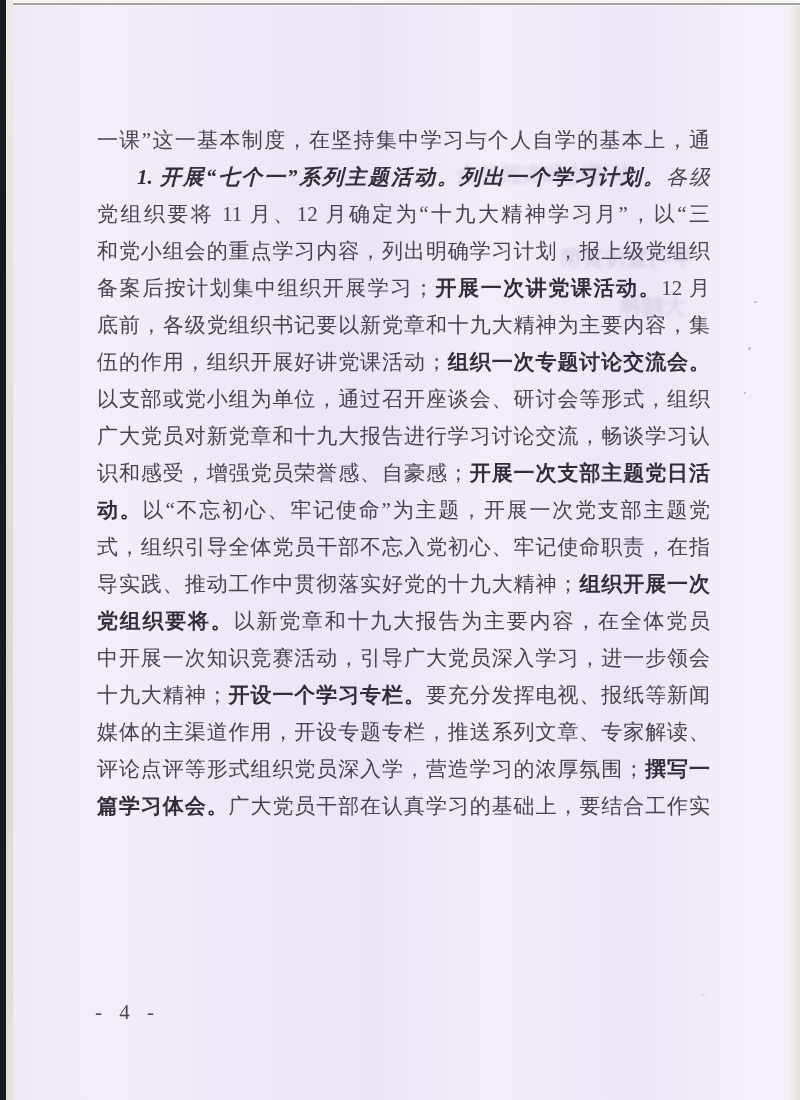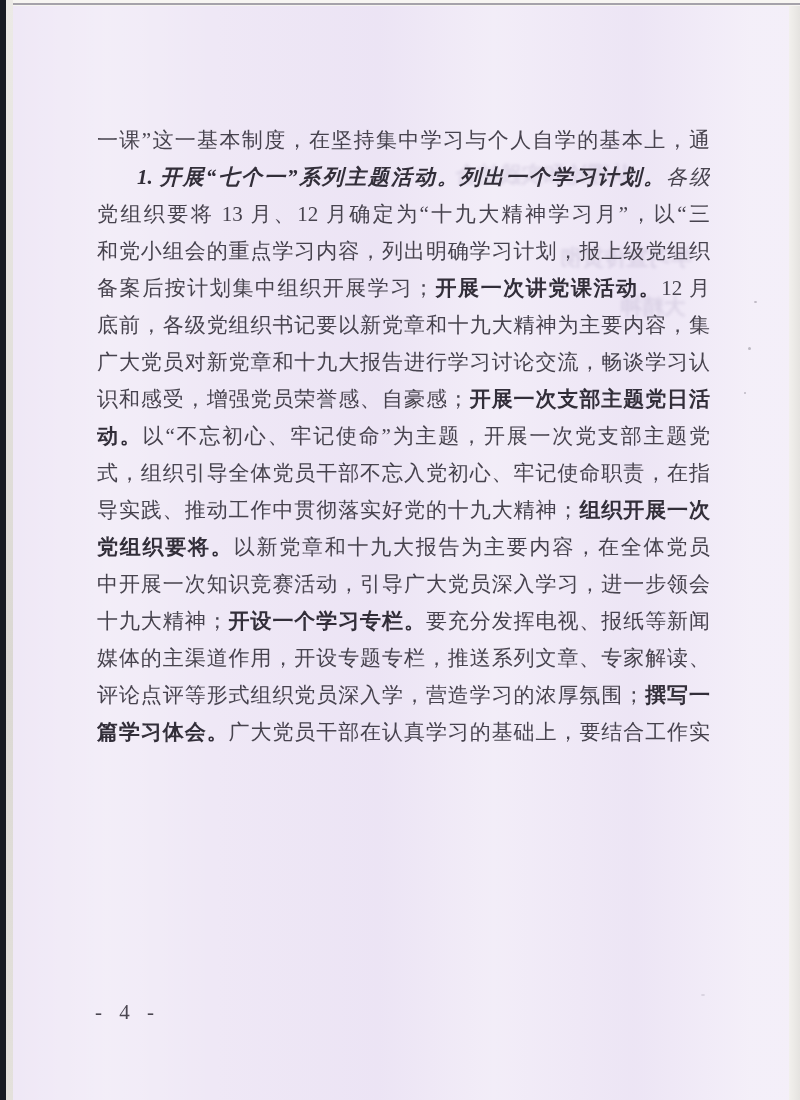--- a/index.html
+++ b/index.html
@@ -72,24 +72,26 @@
       <div class="ghost" style="left: 620px; top: 292px;">大精神</div>
     </div>
   <div class="speck sp1"></div>
   <div class="speck sp2"></div>
   <div class="speck sp3"></div>
   <div class="speck sp4"></div>
 
   <div class="text-block">
       <div class="line"><span class="seg">一课”这一基本制度，在坚持集中学习与个人自学的基本上，通</span></div>
       <div class="line indent"><span class="seg seg-b">1. 开展“七个一”系列主题活动。列出一个学习计划。</span><span class="seg">各级</span></div>
-      <div class="line"><span class="seg">党组织要将 13 月、12 月确定为“十九大精神学习月”，以“三</span></div>
+      <div class="line"><span class="seg">党组织要将 11 月、12 月确定为“十九大精神学习月”，以“三</span></div>
       <div class="line"><span class="seg">和党小组会的重点学习内容，列出明确学习计划，报上级党组织</span></div>
       <div class="line"><span class="seg">备案后按计划集中组织开展学习；</span><span class="seg seg-b">开展一次讲党课活动。</span><span class="seg">12 月</span></div>
       <div class="line"><span class="seg">底前，各级党组织书记要以新党章和十九大精神为主要内容，集</span></div>
+      <div class="line"><span class="seg">伍的作用，组织开展好讲党课活动；</span><span class="seg seg-b">组织一次专题讨论交流会。</span></div>
+      <div class="line"><span class="seg">以支部或党小组为单位，通过召开座谈会、研讨会等形式，组织</span></div>
       <div class="line"><span class="seg">广大党员对新党章和十九大报告进行学习讨论交流，畅谈学习认</span></div>
       <div class="line"><span class="seg">识和感受，增强党员荣誉感、自豪感；</span><span class="seg seg-b">开展一次支部主题党日活</span></div>
       <div class="line"><span class="seg seg-b">动。</span><span class="seg">以“不忘初心、牢记使命”为主题，开展一次党支部主题党</span></div>
       <div class="line"><span class="seg">式，组织引导全体党员干部不忘入党初心、牢记使命职责，在指</span></div>
       <div class="line"><span class="seg">导实践、推动工作中贯彻落实好党的十九大精神；</span><span class="seg seg-b">组织开展一次</span></div>
       <div class="line"><span class="seg seg-b">党组织要将。</span><span class="seg">以新党章和十九大报告为主要内容，在全体党员</span></div>
       <div class="line"><span class="seg">中开展一次知识竞赛活动，引导广大党员深入学习，进一步领会</span></div>
       <div class="line"><span class="seg">十九大精神；</span><span class="seg seg-b">开设一个学习专栏。</span><span class="seg">要充分发挥电视、报纸等新闻</span></div>
       <div class="line"><span class="seg">媒体的主渠道作用，开设专题专栏，推送系列文章、专家解读、</span></div>
       <div class="line"><span class="seg">评论点评等形式组织党员深入学，营造学习的浓厚氛围；</span><span class="seg seg-b">撰写一</span></div>

